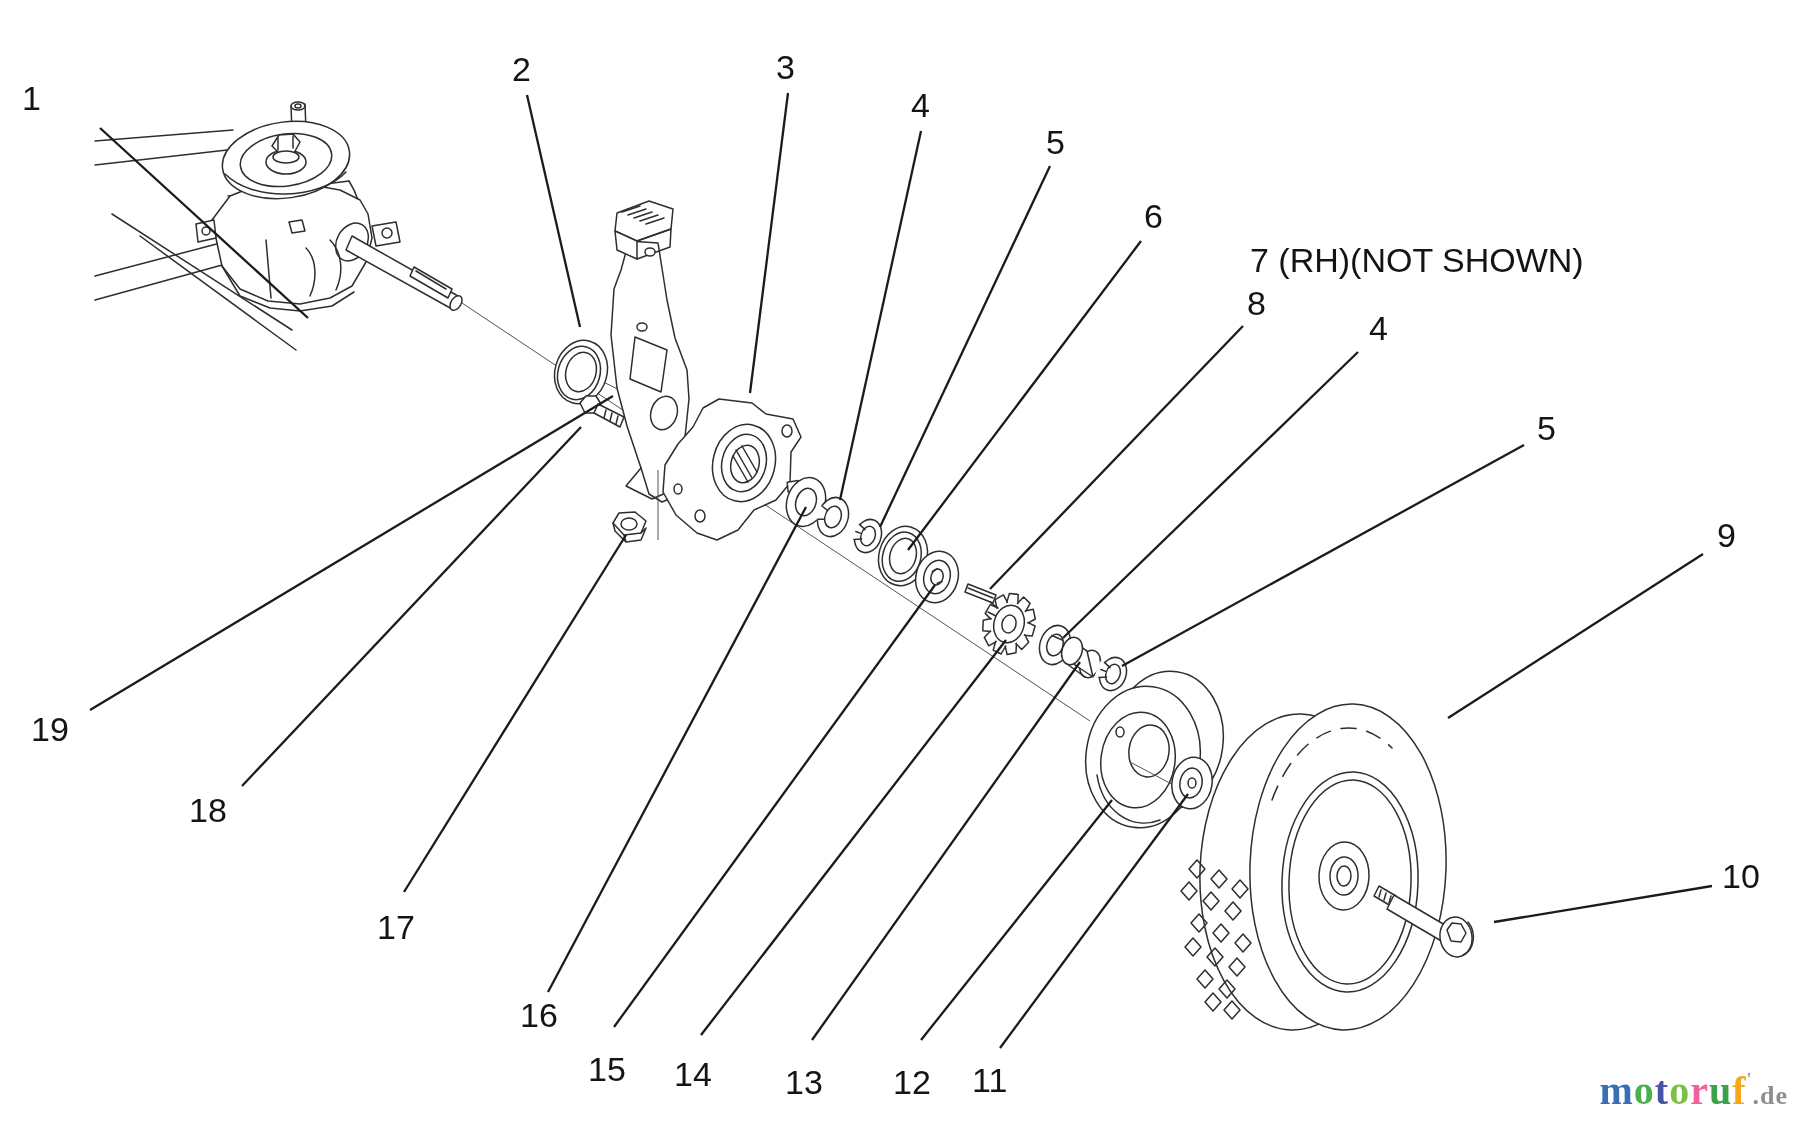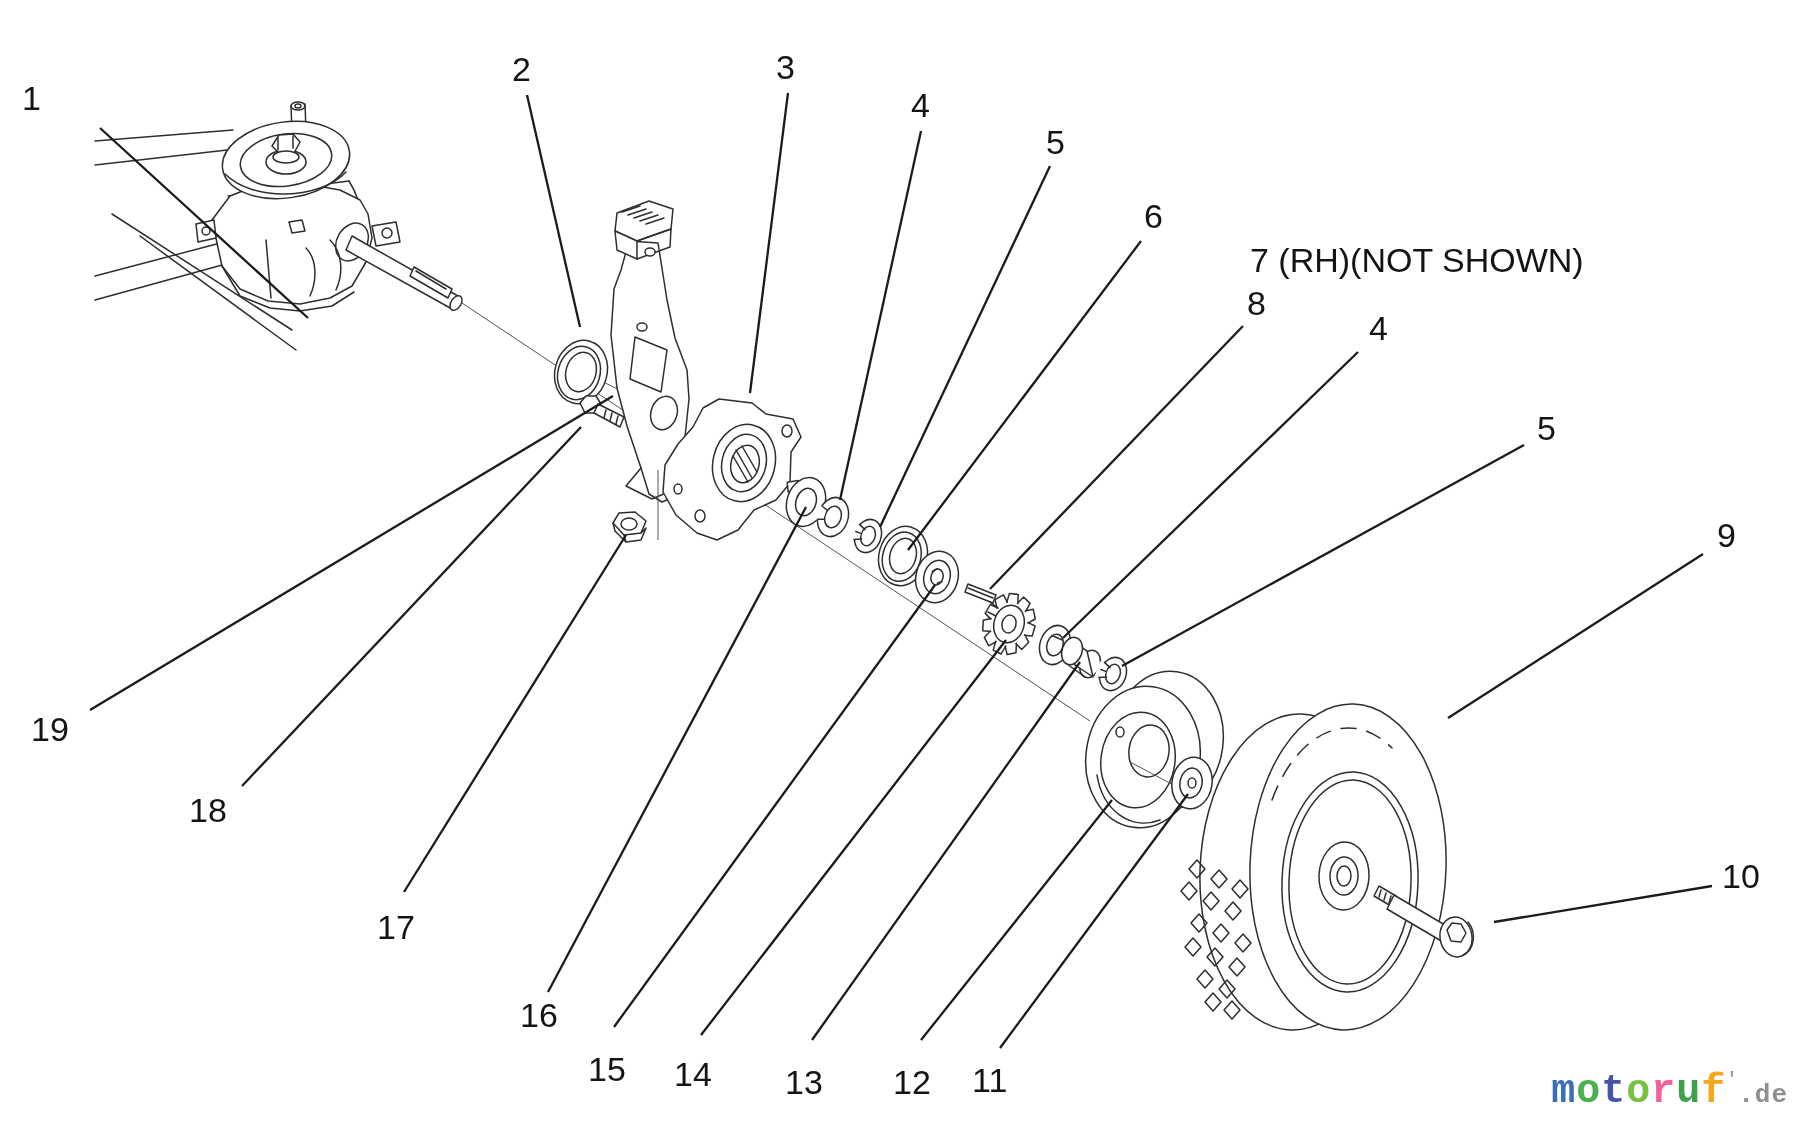--- a/index.html
+++ b/index.html
@@ -5,21 +5,21 @@
   html,body{margin:0;padding:0;background:#ffffff;}
   #stage{position:relative;width:1800px;height:1122px;background:#ffffff;overflow:hidden;
          font-family:"Liberation Sans",sans-serif;}
   svg{position:absolute;left:0;top:0;}
   .part{fill:#ffffff;stroke:#2e2e2e;stroke-width:1.5;stroke-linejoin:round;stroke-linecap:round;}
   .ln{fill:none;stroke:#2e2e2e;stroke-width:1.5;stroke-linejoin:round;stroke-linecap:round;}
   .thin{fill:none;stroke:#555;stroke-width:1;}
   .erase{fill:#ffffff;stroke:#ffffff;}
   .leader{stroke:#1b1b1b;stroke-width:2.3;fill:none;}
   .callout{font-family:"Liberation Sans",sans-serif;font-size:34px;fill:#141414;}
-  #logo{position:absolute;right:12px;bottom:8px;font-family:Liberation Mono, monospace;
+  #logo{position:absolute;right:12px;bottom:8px;font-family:Liberation Serif, serif;
         font-weight:bold;font-size:40px;letter-spacing:1px;white-space:nowrap;}
   #logo .suffix{font-size:26px;font-weight:bold;}
   #logo .tm{font-size:18px;vertical-align:18px;color:#9a9a9a;}
 </style>
 </head>
 <body>
 
 <div id="stage">
 
 <svg width="1800" height="1122" viewBox="0 0 1800 1122">

